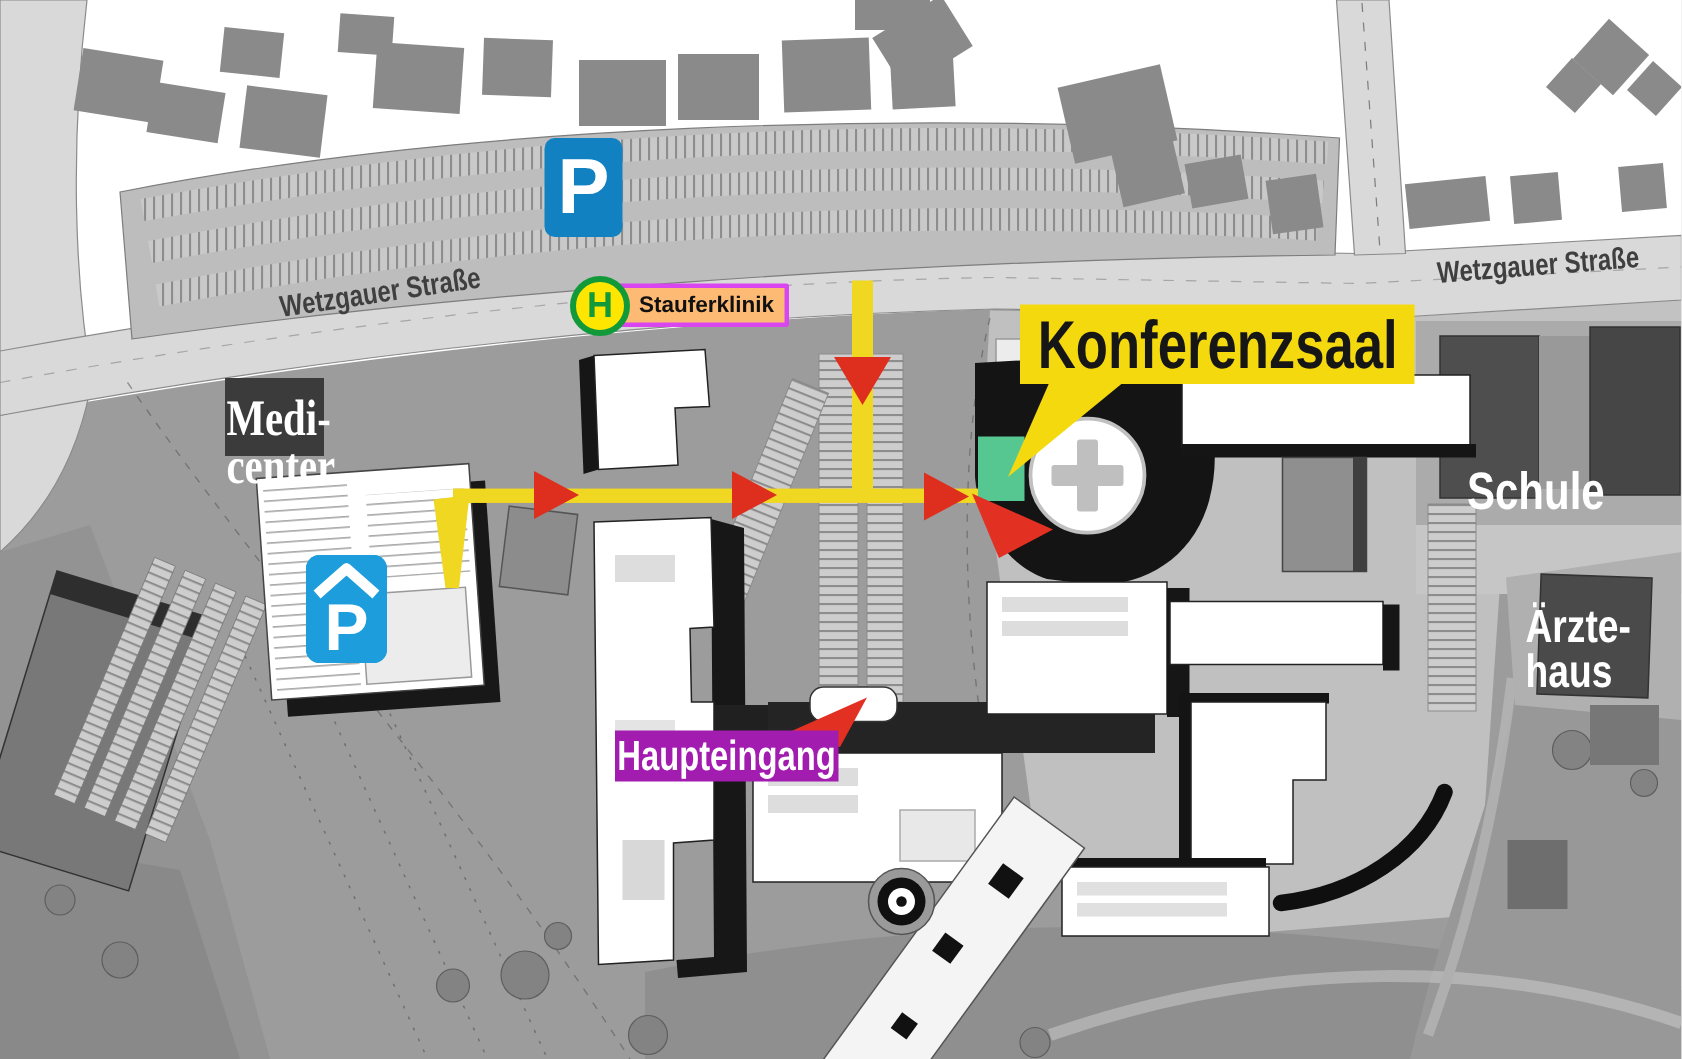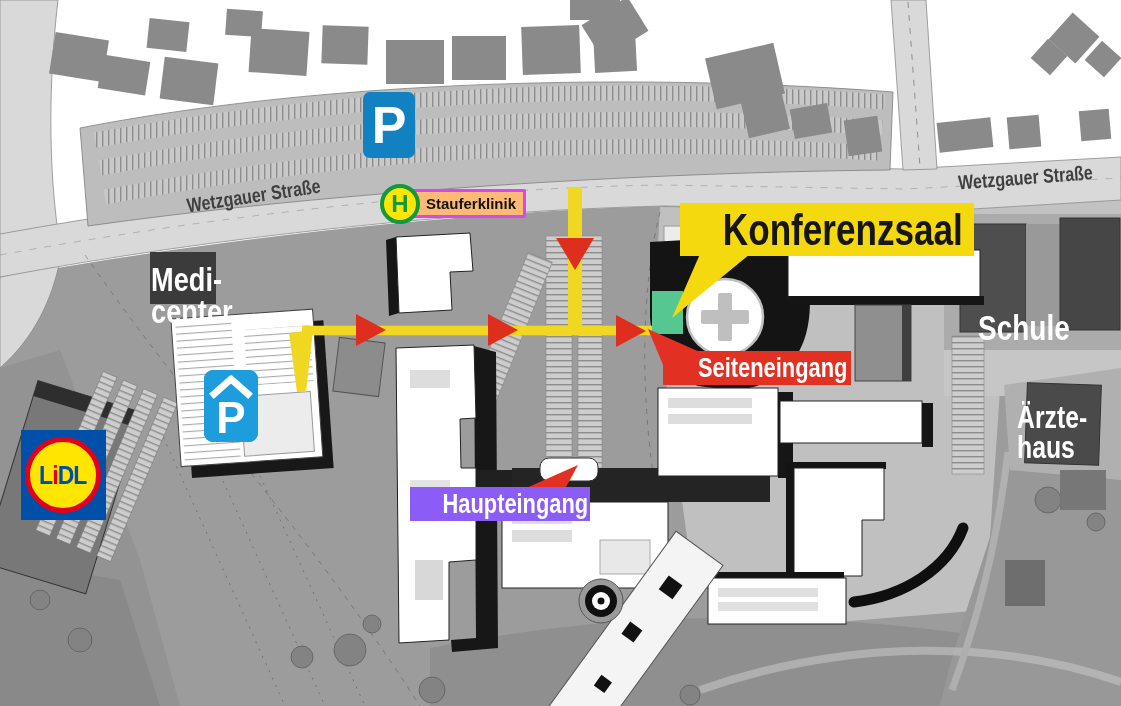--- a/index.html
+++ b/index.html
@@ -3,31 +3,31 @@
 <meta charset="utf-8">
 <style>
   html,body{margin:0;padding:0;background:#e8e8e8;}
   #stage{position:relative;width:1121px;height:706px;overflow:hidden;background:#ffffff;
          font-family:"Liberation Sans","DejaVu Sans",sans-serif;}
   #basemap{position:absolute;left:0;top:0;z-index:1;}
   .ov{position:absolute;z-index:3;}
   .cond{display:inline-block;transform:scaleX(.78);transform-origin:center;white-space:nowrap;}
   .cond-l{display:inline-block;transform:scaleX(.8);transform-origin:left center;white-space:nowrap;}
 
-  .callout{display:flex;align-items:center;justify-content:center;font-weight:bold;padding-left:31px;}
+  .callout{display:flex;align-items:center;justify-content:center;font-weight:bold;}
   #konferenzsaal-label{left:680px;top:203px;width:263px;height:53px;background:#f5d90f;color:#161616;font-size:45px;}
   #seiteneingang-label{left:663px;top:351px;width:157px;height:34px;background:#e23122;color:#fff;font-size:28px;}
-  #haupteingang-label{left:410px;top:487px;width:149px;height:34px;background:#8b5cf6;color:#fff;font-size:28px;text-align:center;}
+  #haupteingang-label{left:410px;top:487px;width:149px;height:34px;background:#a21caf;color:#fff;font-size:28px;text-align:center;}
 
   .street{color:#3f3f3f;font-weight:bold;font-size:20px;}
   #street-left{left:186px;top:182px;transform:rotate(-8.5deg);}
   #street-right{left:958px;top:165px;transform:rotate(-4.5deg);}
 
   .placelabel{color:#ffffff;font-weight:bold;line-height:.93;}
-  #medicenter-label{left:151px;top:264px;font-size:34px;}
+  #medicenter-label{left:151px;top:264px;font-size:34px;font-family:Liberation Serif, serif;}
   #schule-label{left:978px;top:312px;font-size:35px;}
   #aerztehaus-label{left:1017px;top:382px;font-size:31px;line-height:.97;margin-top:21px;}
 
   .psign{display:flex;align-items:center;justify-content:center;border-radius:7px;color:#fff;font-weight:bold;}
   #parking-sign{left:363px;top:92px;width:52px;height:66px;background:#1181c2;font-size:52px;}
   #garage-sign{left:204px;top:370px;width:54px;height:72px;background:#1d9ddb;border-radius:9px;}
 
   #bus-stop{left:380px;top:184px;width:112px;height:40px;}
   #bus-rect{position:absolute;left:29px;top:5px;height:23px;background:#fdba74;border:3px solid #d946ef;
             padding:0 7px 0 14px;font-size:15px;font-weight:bold;color:#111;display:flex;align-items:center;border-radius:2px;}
@@ -264,23 +264,20 @@
   <span class="cond-l">Schule</span>
 </div>
 <div class="ov placelabel" id="aerztehaus-label">
   <span class="cond-l">Ärzte-</span><br>
   <span class="cond-l">haus</span>
 </div>
 
 <div class="ov callout" id="konferenzsaal-label">
   <span class="cond">Konferenzsaal</span>
 </div>
-<div class="ov callout" id="seiteneingang-label">
-  <span class="cond">Seiteneingang</span>
-</div>
 <div class="ov callout" id="haupteingang-label">
   <span class="cond">Haupteingang</span>
 </div>
 
 <div class="ov psign" id="parking-sign">
   <span>P</span>
 </div>
 <div class="ov" id="garage-sign">
   <svg width="54" height="72" viewBox="0 0 54 72">
     <rect x="0" y="0" width="54" height="72" rx="9" fill="#1d9ddb"></rect>
@@ -291,19 +288,14 @@
 
 <div class="ov" id="bus-stop">
   <div id="bus-rect">
     <span>Stauferklinik</span>
   </div>
   <div id="bus-circle">
     <span>H</span>
   </div>
 </div>
 
-<div class="ov" id="lidl-logo">
-  <div id="lidl-circle">
-    <span id="lidl-word"><span>L</span><span class="i">i</span><span>DL</span></span>
-  </div>
-</div>
 
 </div>
 
 </body></html>

